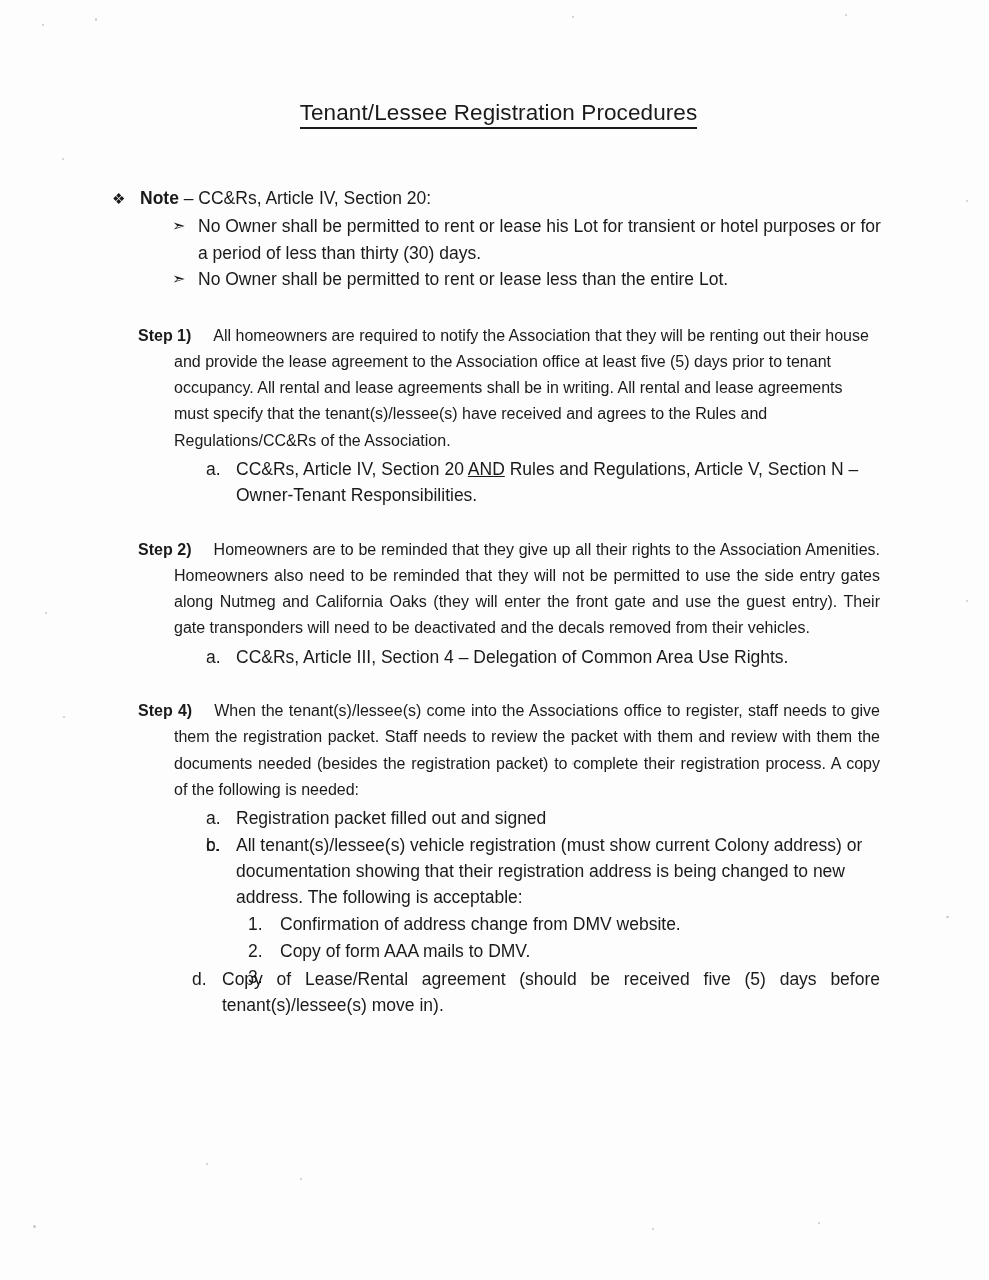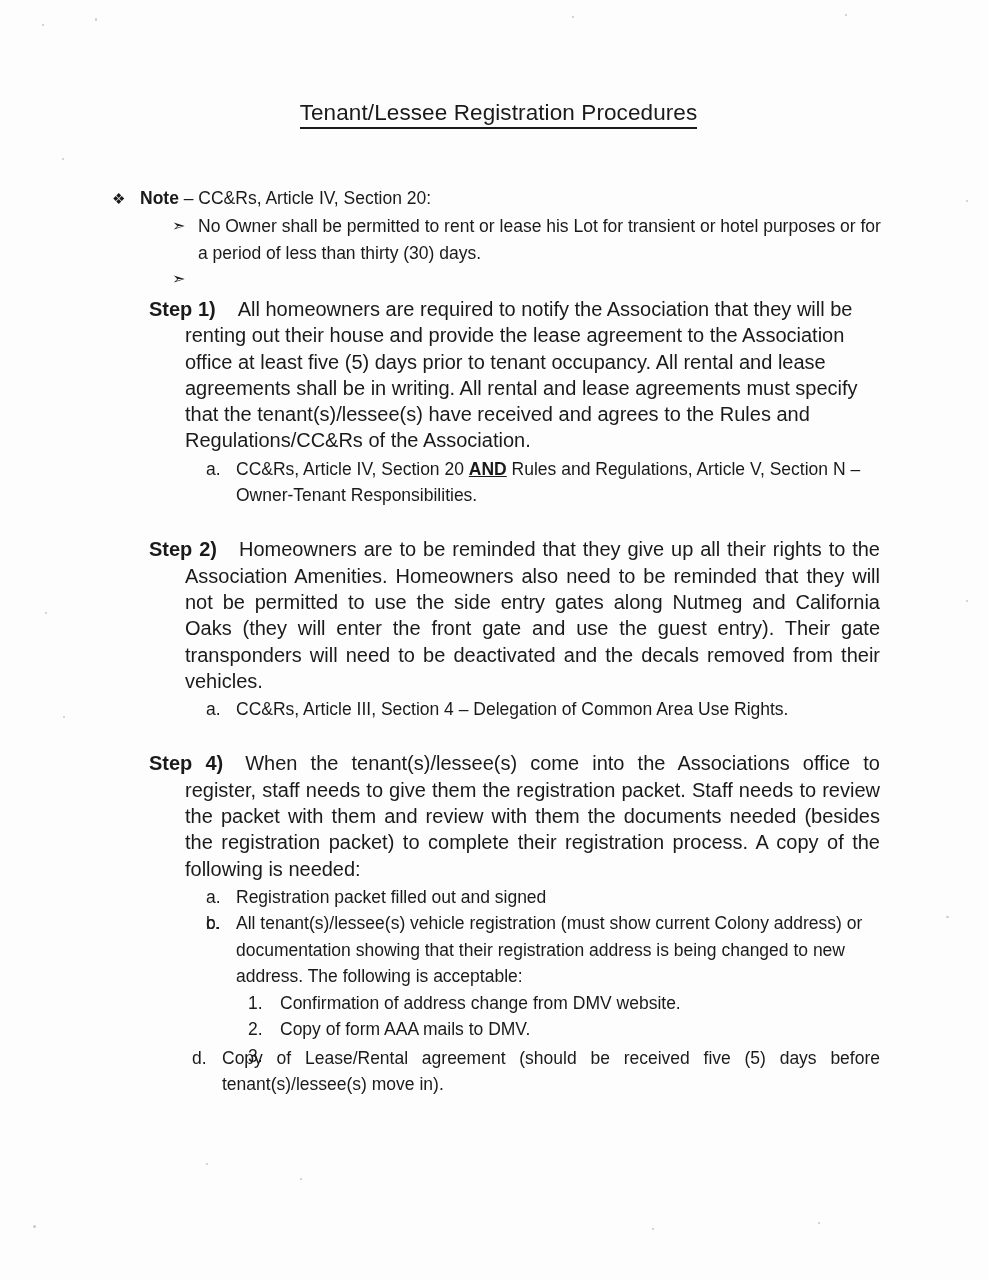--- a/index.html
+++ b/index.html
@@ -90,28 +90,27 @@
   }
 
   
   .step {
     position: relative;
     margin-left: 138px;
     width: 742px;
     margin-top: 26px;
   }
   .step-para {
-    font-size: 20px;
+    font-size: 16px;
     line-height: 26.3px;
     text-align: justify;
     text-justify: inter-word;
     padding-left: 36px;
     text-indent: -36px;
     hyphens: none;
-    margin-left: 11px;
   }
   .step-para.no-justify {
     text-align: left;
   }
   .step-label {
     font-weight: bold;
     padding-right: 22px;
   }
 
   
@@ -129,21 +128,21 @@
   .letter-item.justified {
     text-align: justify;
     text-justify: inter-word;
   }
   .letter-item .marker {
     position: absolute;
     left: 0;
     top: 0;
   }
   .letter-item .u-bold {
-    font-weight: bold;
+    font-weight: normal;
     text-decoration: underline;
   }
 
   
   .number-list {
     padding-left: 110px;
     margin-top: 1px;
   }
   .number-item {
     position: relative;
@@ -189,21 +188,21 @@
     <div class="note-block">
       <div class="note-line">
         <span class="bullet-diamond">❖</span><span class="u-bold">Note</span><span> – CC&amp;Rs, Article IV, Section 20:</span>
       </div>
 
       <div class="sub-arrow-list">
         <div class="arrow-item">
           <span class="bullet-arrow">➣</span><span>No Owner shall be permitted to rent or lease his Lot for transient or hotel purposes or for a period of less than thirty (30) days.</span>
         </div>
         <div class="arrow-item">
-          <span class="bullet-arrow">➣</span>
+          <span class="bullet-arrow">➣</span><span>No Owner shall be permitted to rent or lease less than the entire Lot.</span>
         </div>
       </div>
     </div>
 
     <div class="step" style="margin-top:30px;">
       <div class="step-para no-justify">
         <span class="step-label">Step 1)</span><span>All homeowners are required to notify the Association that they will be renting out their house and provide the lease agreement to the Association office at least five (5) days prior to tenant occupancy.  All rental and lease agreements shall be in writing.  All rental and lease agreements must specify that the tenant(s)/lessee(s) have received and agrees to the Rules and Regulations/CC&amp;Rs of the Association.</span>
       </div>
       <div class="letter-list">
         <div class="letter-item">

